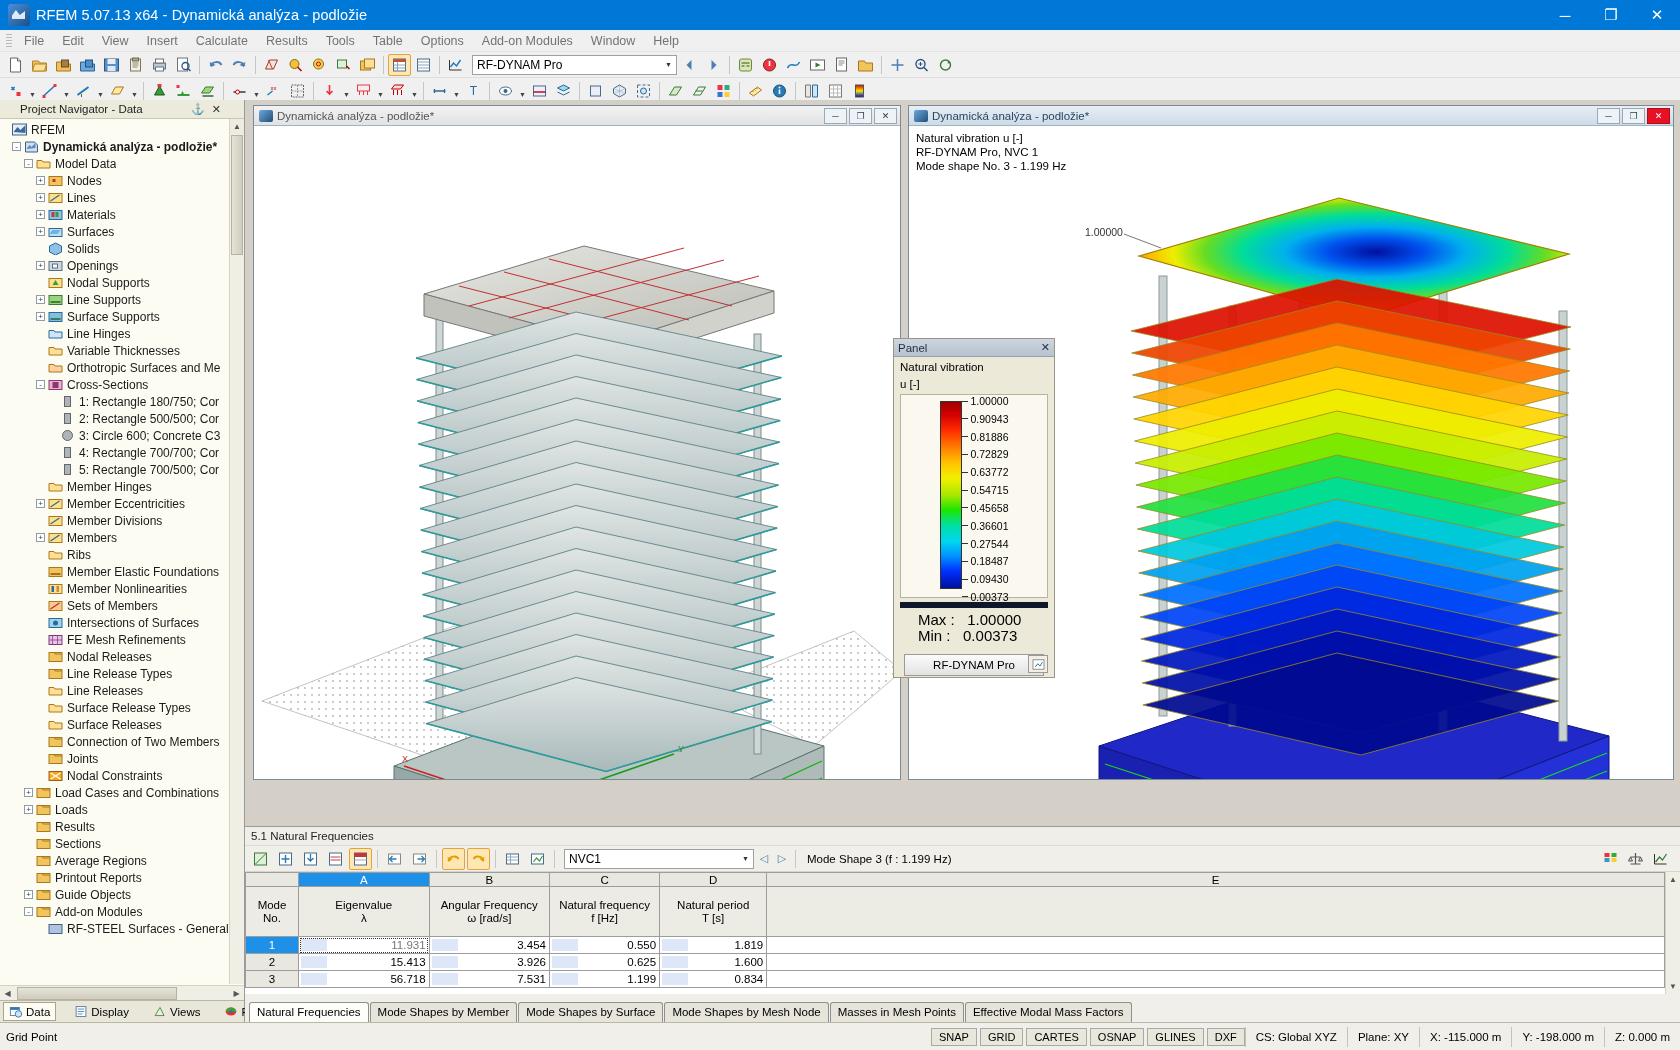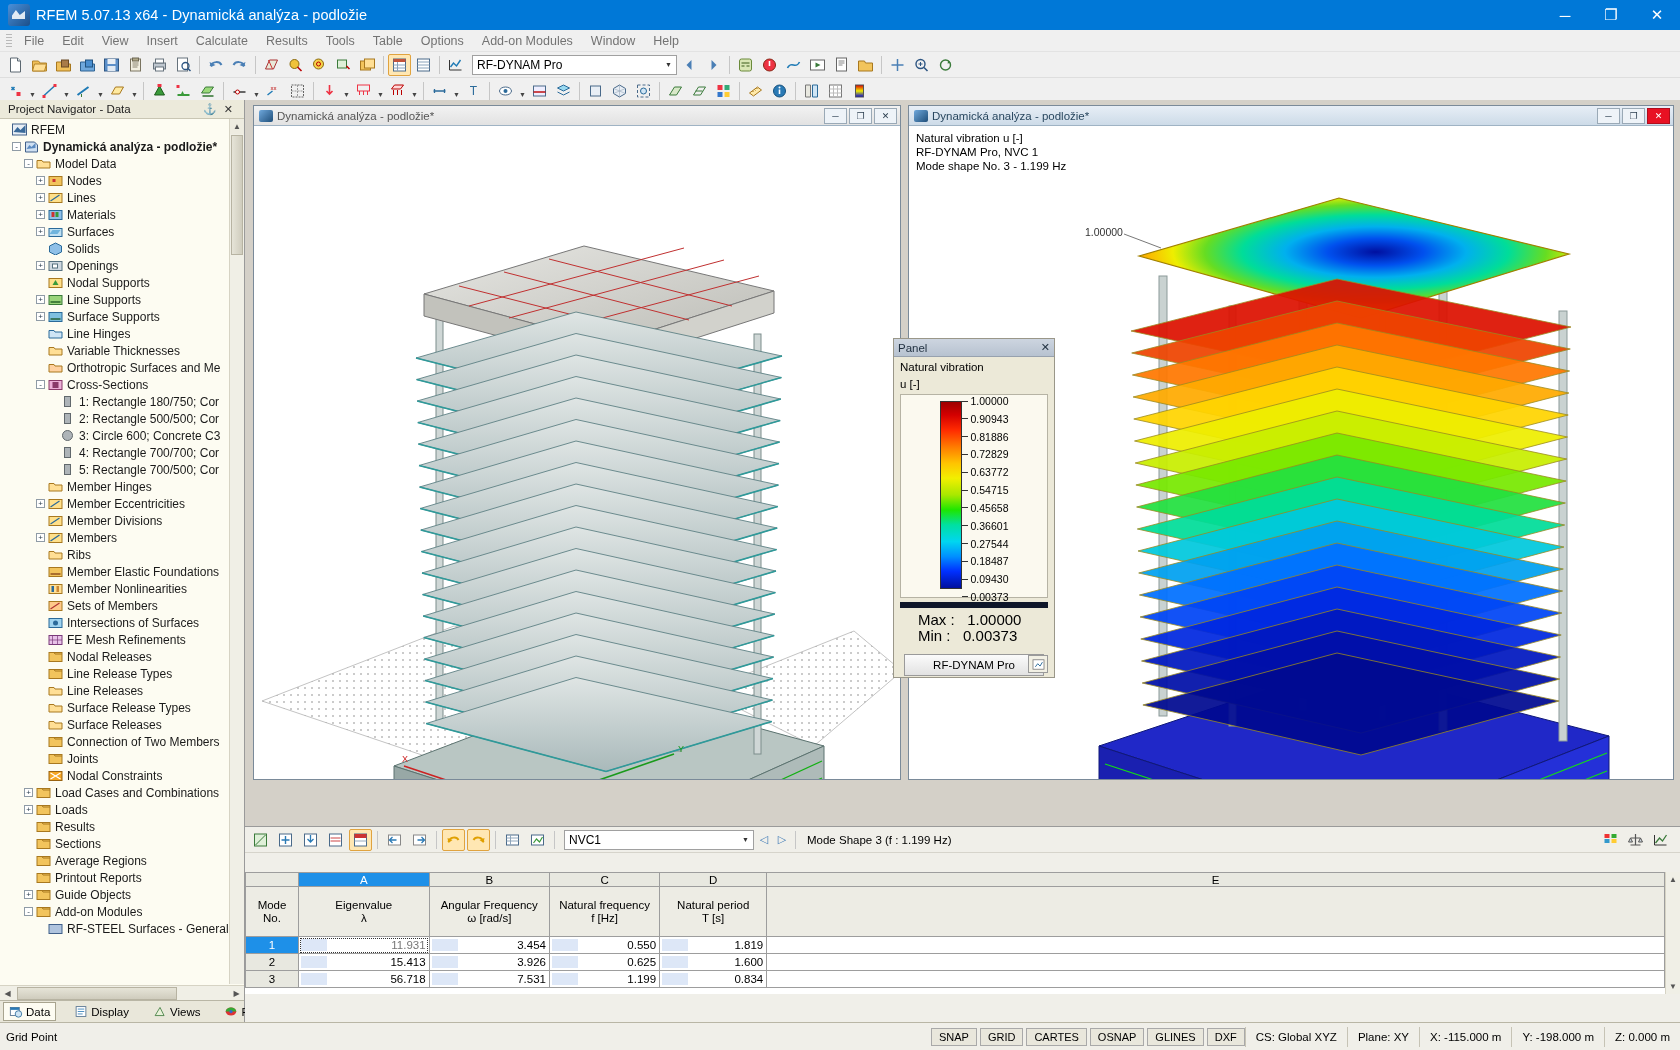--- a/index.html
+++ b/index.html
@@ -71,21 +71,21 @@
     display:flex; background:#d4d0c8;
   }
 
   
   #nav{
     width:245px; background:#fdfcf2; border-right:1px solid #9a9a9a;
     display:flex; flex-direction:column; position:relative;
   }
   #nav-header{
     height:19px; background:#eceadb; border-bottom:1px solid #c9c6b4;
-    display:flex; align-items:center; padding:0 8px; font-size:11.5px; color:#222;
+    display:flex; align-items:center; padding:0 20px; font-size:11.5px; color:#222;
   }
   #nav-header .hbtns{ margin-left:auto; display:flex; gap:7px; font-size:11px; color:#333; padding-right:3px;}
   #tree{
     flex:1; overflow:hidden; position:relative; padding-top:2px;
     background:#fdfcf2;
   }
   .trow{ display:flex; align-items:center; height:17px; font-size:12px; color:#1a1a1a; white-space:nowrap;}
   .exp{
     width:9px;height:9px;border:1px solid #8f9ba6;background:#fff;
     font-size:8px;line-height:7px;text-align:center;color:#2c3e50;
@@ -1497,20 +1497,21 @@
               <path d="M4 10l3-4 3 3 3-5" fill="none" stroke="#2a6a9a" stroke-width="1.2"></path>
             </svg>
         </div>
       </div>
     </div>
 
   </div>
 </div>
 
 <div id="tablewin">
+  <div id="tbl-caption">5.1 Natural Frequencies</div>
   <div id="tbl-toolbar">
     <div class="tbtn">
       <svg class="gi" viewBox="0 0 16 16">
           <rect x="2" y="2" width="12" height="12" fill="#dff0d8" stroke="#3a7a3a"></rect>
           <path d="M3 13L13 3" stroke="#3a7a3a"></path>
         </svg>
       </div>
     <div class="tbtn">
       <svg class="gi" viewBox="0 0 16 16">
           <rect x="2" y="2" width="12" height="12" fill="#fff" stroke="#4a6a8a"></rect>
@@ -1695,20 +1696,28 @@
             <td style="border: none; background: rgb(255, 255, 255);"></td>
           </tr>
         </tbody>
     </table>
   </div>
   <div id="grid-vscroll">
     <div class="arw">▲</div>
     <div class="arw" style="position:absolute;bottom:0;left:0;right:0">▼</div>
   </div>
 
+  <div id="tbl-tabs">
+      <div class="ttab active">Natural Frequencies</div>
+      <div class="ttab">Mode Shapes by Member</div>
+      <div class="ttab">Mode Shapes by Surface</div>
+      <div class="ttab">Mode Shapes by Mesh Node</div>
+      <div class="ttab">Masses in Mesh Points</div>
+      <div class="ttab">Effective Modal Mass Factors</div>
+    </div>
 </div>
 
 <div id="status">
   <div class="left" style="width:600px;"></div>
   <div style="display:flex;align-items:center;gap:3px;">
     <span class="sbtn">SNAP</span>
     <span class="sbtn">GRID</span>
     <span class="sbtn">CARTES</span>
     <span class="sbtn">OSNAP</span>
     <span class="sbtn">GLINES</span>

